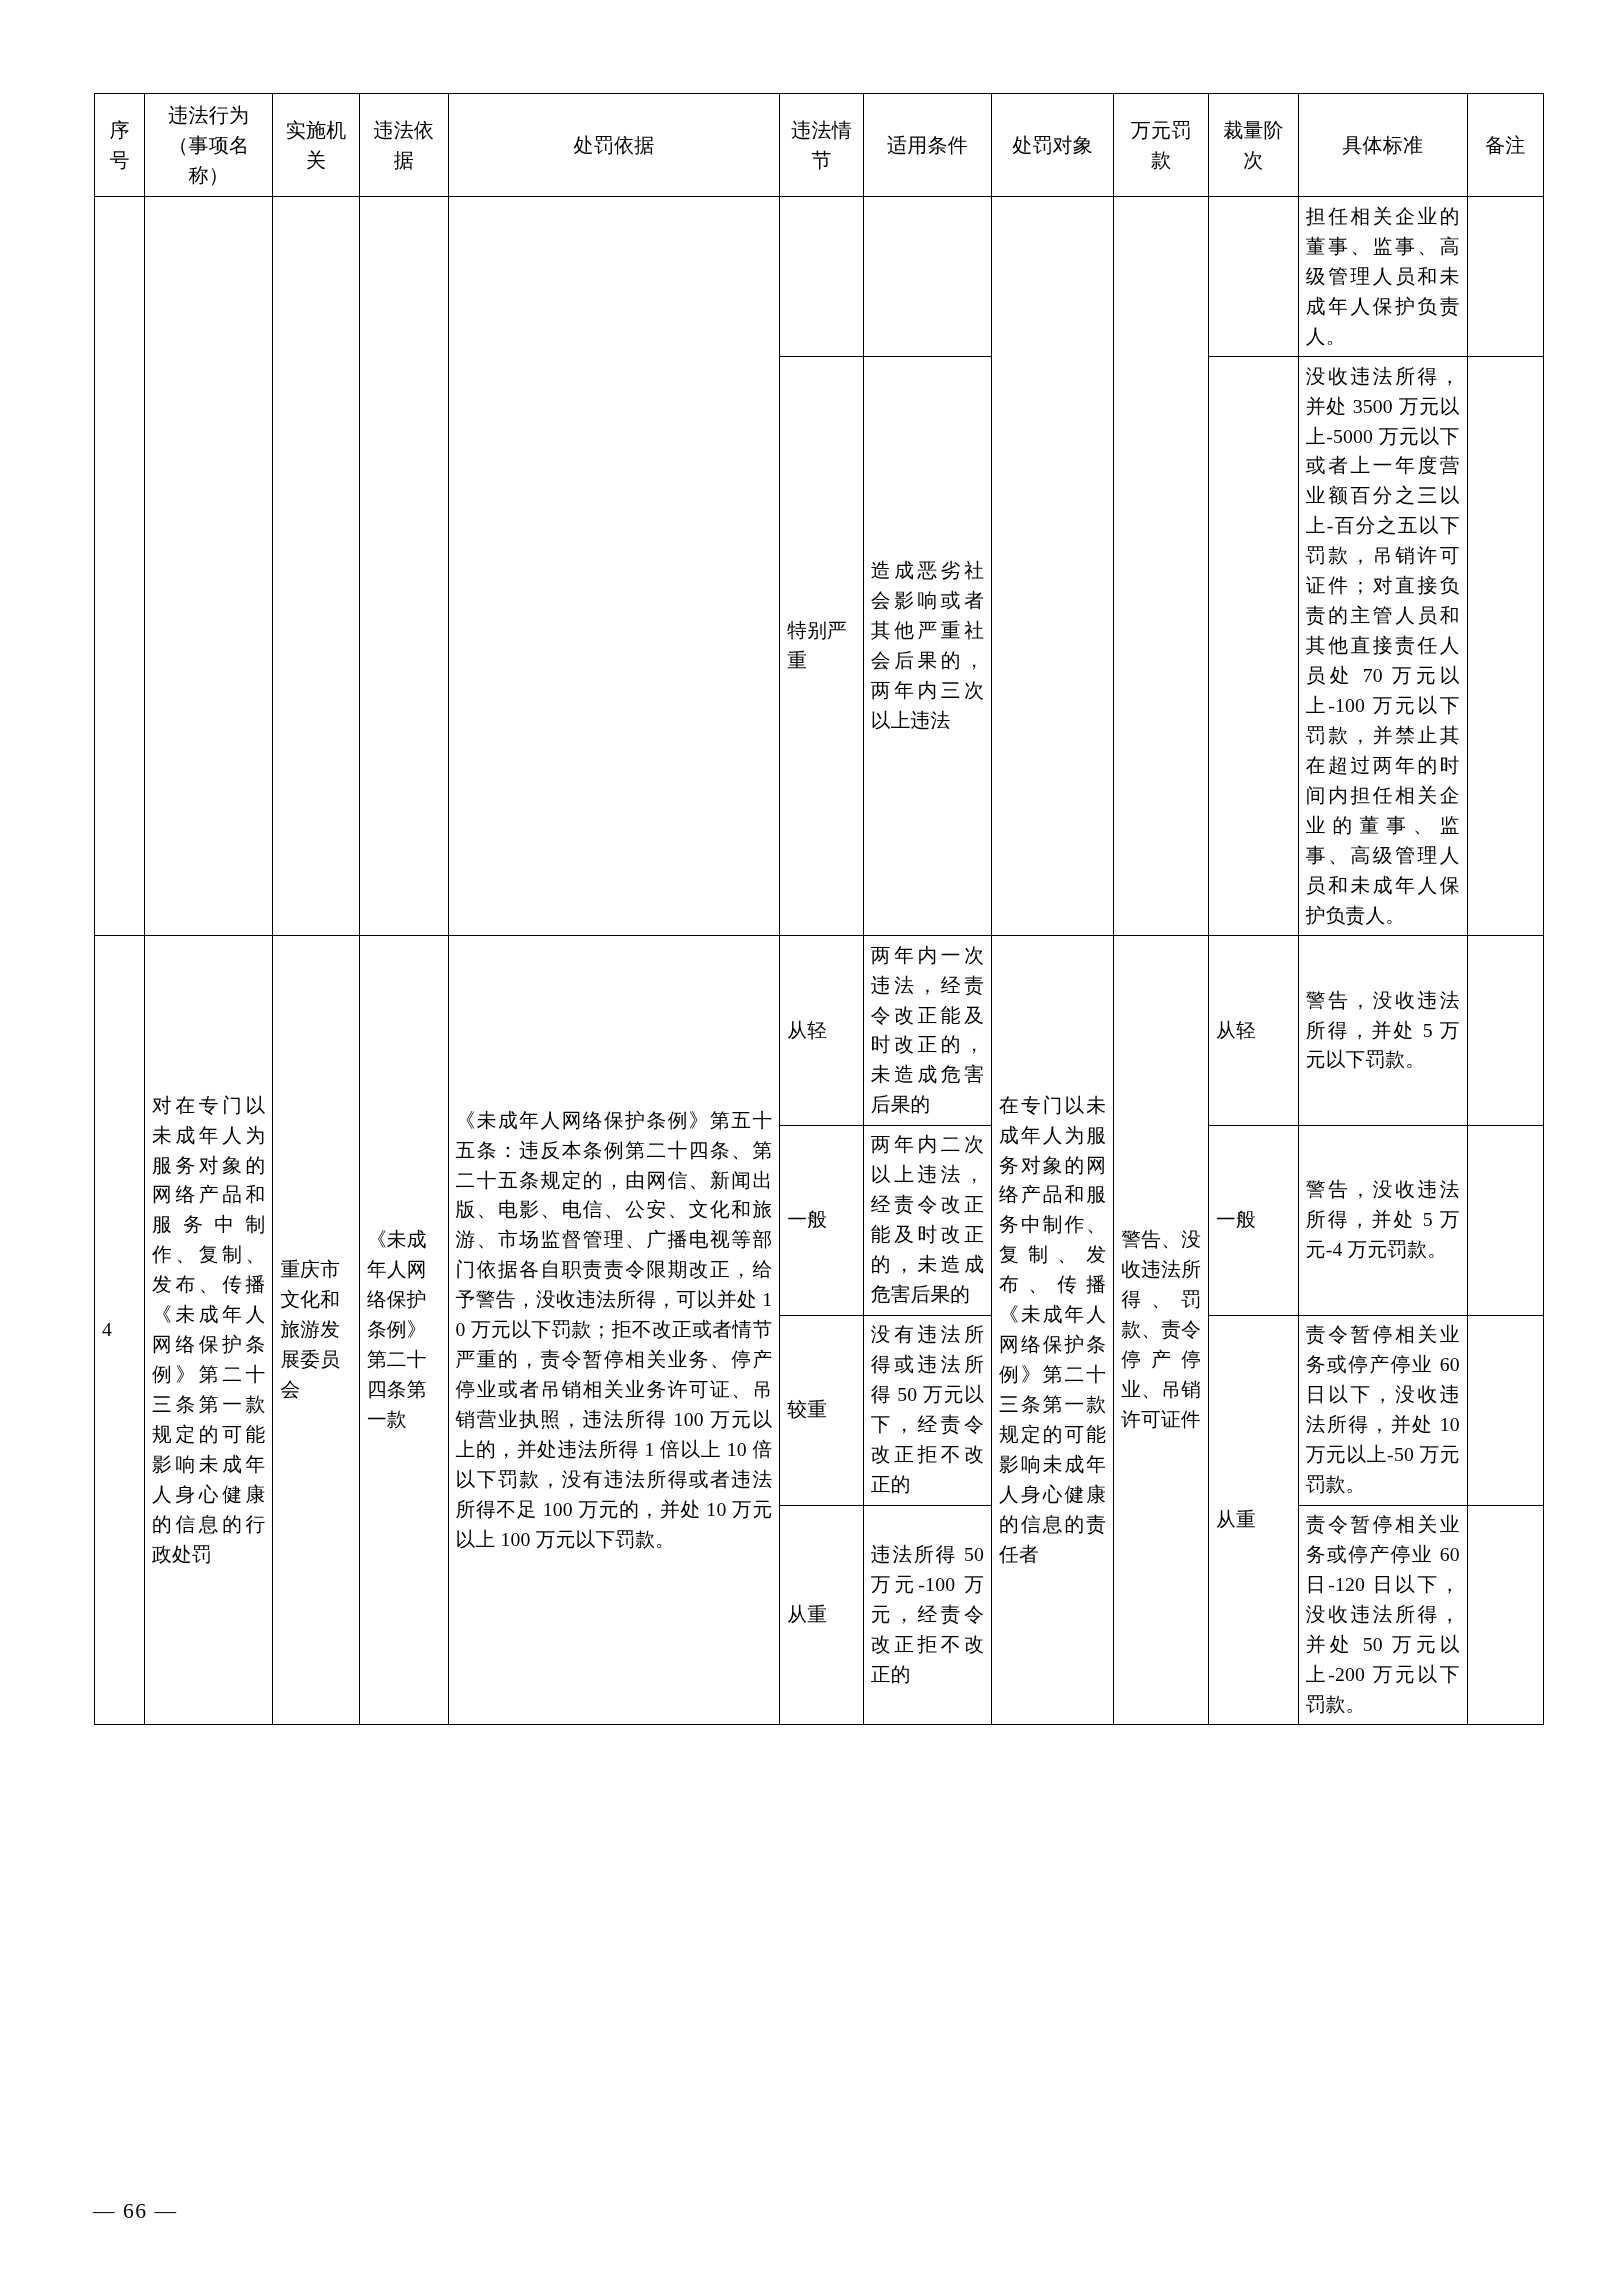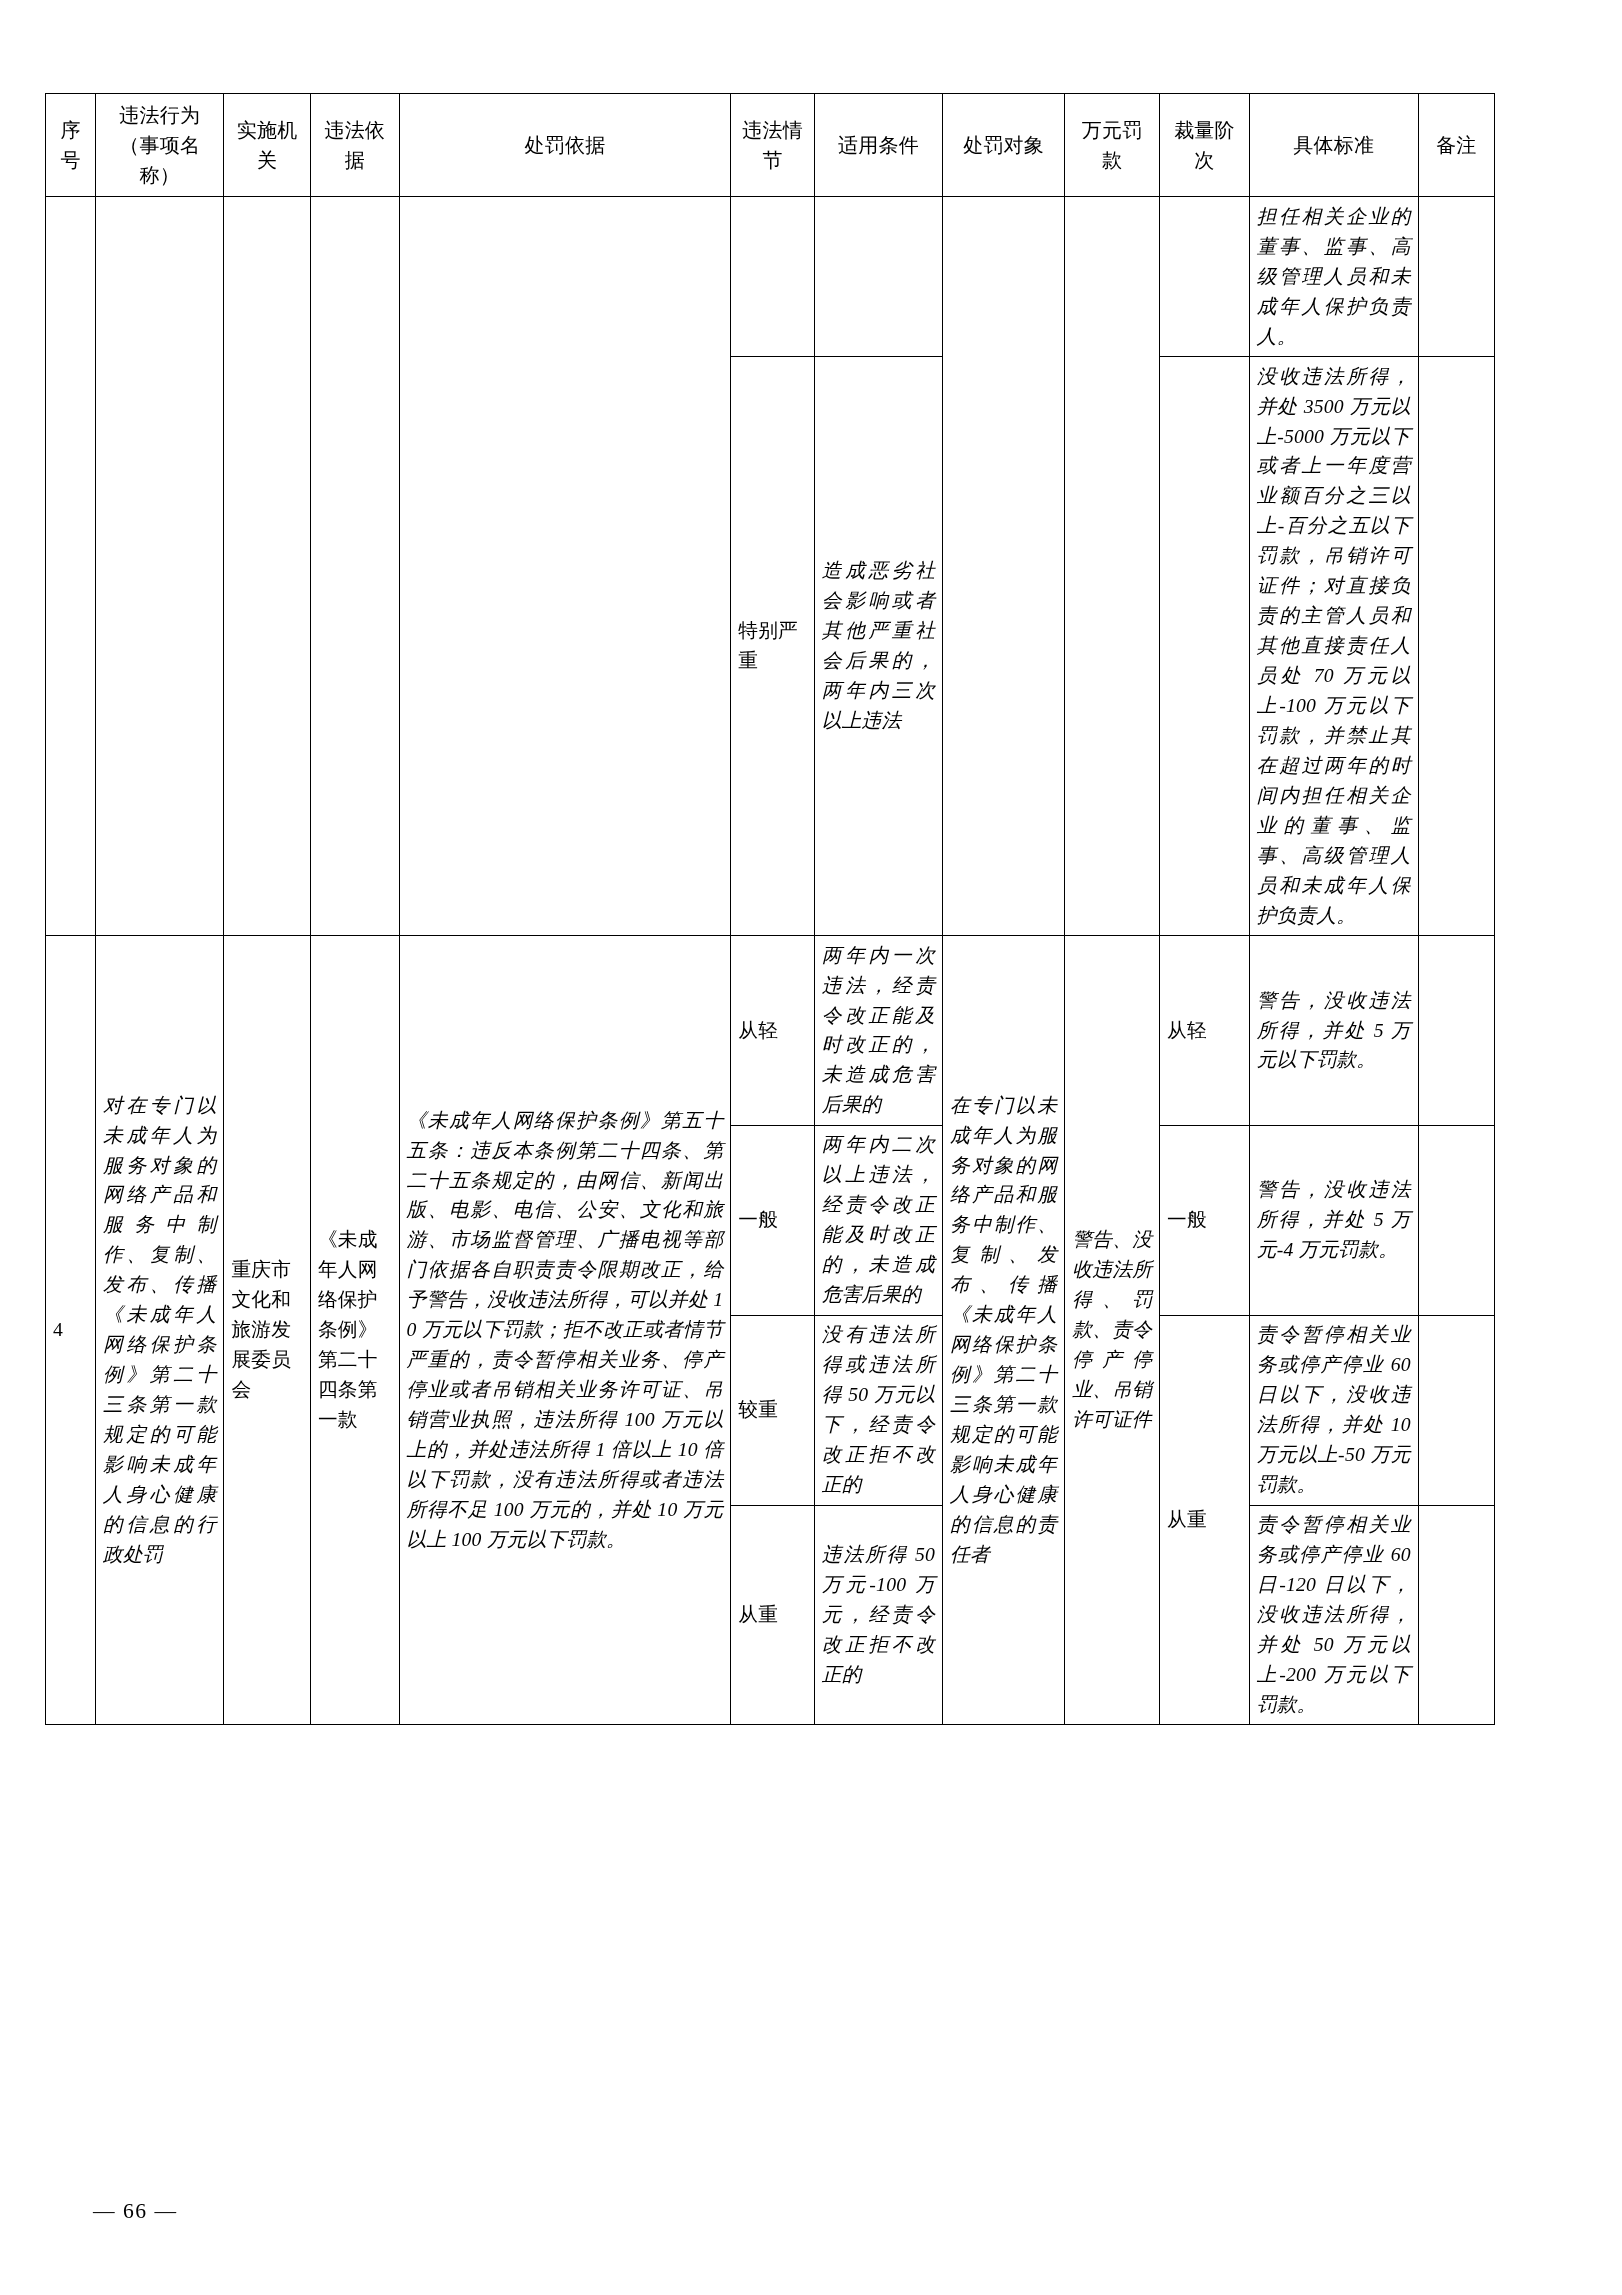--- a/index.html
+++ b/index.html
@@ -12,21 +12,21 @@
     height: 2295px;
     font-family: "Liberation Serif", "DejaVu Serif", serif;
     color: #000000;
     position: relative;
   }
   .page {
     position: relative;
     width: 1623px;
     height: 2295px;
     box-sizing: border-box;
-    padding: 93px 77px 0 45px;
+    padding: 93px 77px 0 94px;
   }
   table.sheet {
     border-collapse: collapse;
     table-layout: fixed;
     width: 1450px;
     margin: 0;
   }
   table.sheet td, table.sheet th {
     border: 1.5px solid #000000;
     vertical-align: middle;
@@ -37,21 +37,21 @@
     letter-spacing: 0.2px;
     word-break: break-all;
     overflow-wrap: break-word;
   }
   table.sheet th {
     text-align: center;
     height: 93px;
     font-size: 20px;
   }
   .c-center { text-align: left; }
-  .c-just   { text-align: justify; text-justify: inter-ideograph; font-style: italic; }
+  .c-just   { text-align: justify; text-justify: inter-ideograph; }
 
   
   .w-seq   { width: 48px; }
   .w-act   { width: 123px; }
   .w-org   { width: 83px; }
   .w-basis { width: 85px; }
   .w-pen   { width: 318px; }
   .w-sev   { width: 80px; }
   .w-cond  { width: 123px; }
   .w-obj   { width: 117px; }

